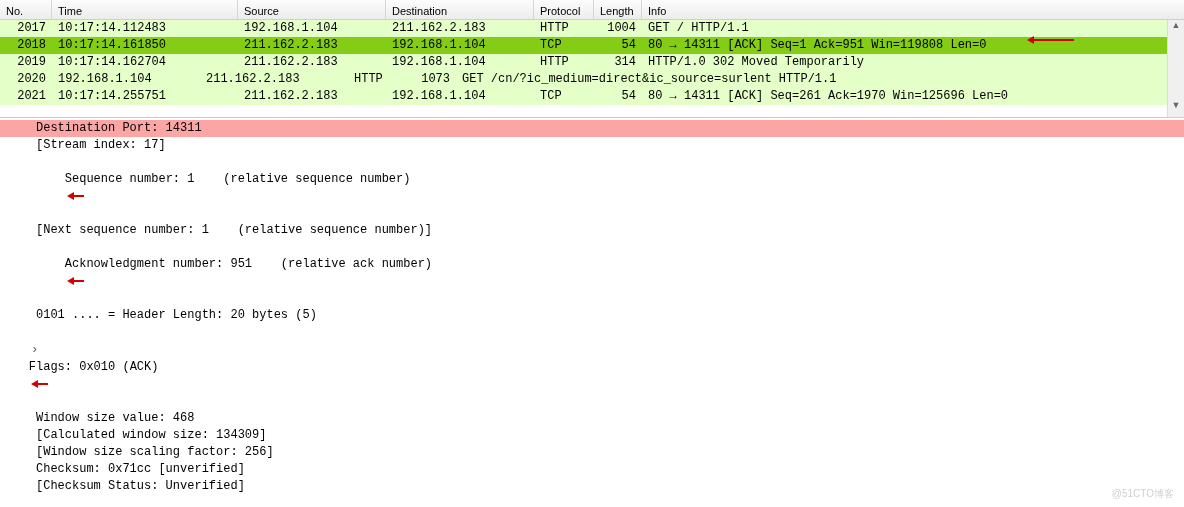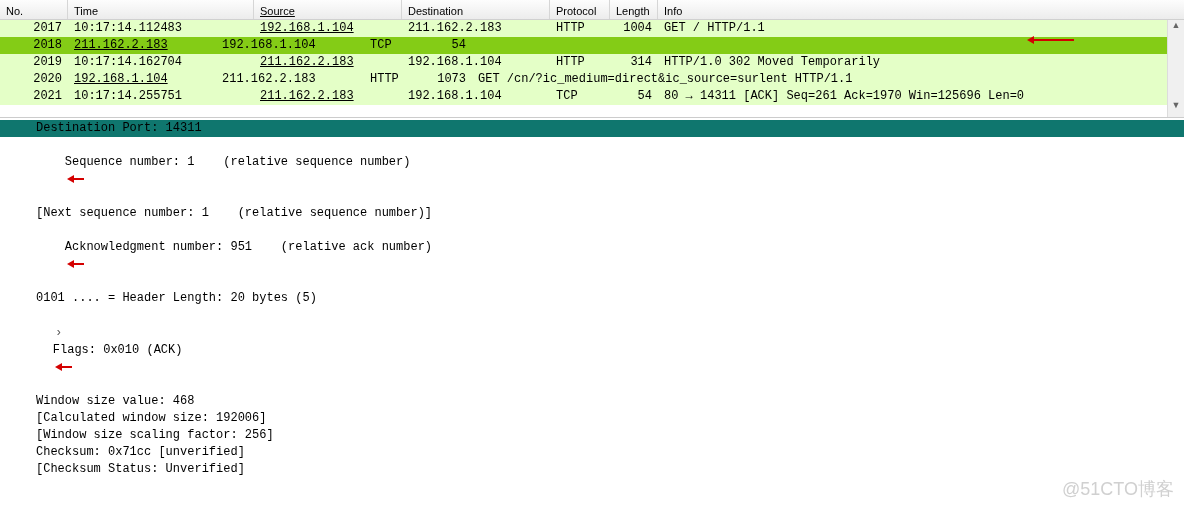--- a/index.html
+++ b/index.html
@@ -39,23 +39,23 @@
     height: 17px;
     font-family: Consolas, "Courier New", monospace;
     font-size: 12px;
     line-height: 17px;
     white-space: nowrap;
   }
   .pkt-row .cell {
     padding: 0 6px;
     overflow: hidden;
   }
-  .col-no   { width: 68px;  text-align: right; }
+  .col-no   { width: 52px;  text-align: right; }
   .col-time { width: 186px; }
-  .col-src  { width: 148px; text-decoration: underline; }
+  .col-src  { width: 148px; }
   .col-dst  { width: 148px; }
   .col-proto{ width: 60px;  }
   .col-len  { width: 48px;  text-align: right; }
   .col-info { flex: 1; }
   .row-http { background: #e4ffc7; }
   .row-sel  { background: #84cc16; }
   .row-ack  { background: #e4ffc7; align-items: flex-end; }
   .arrow-red {
     display:inline-block;
     width:45px; height:0;
@@ -91,41 +91,41 @@
   .pane-bottom {
     height: calc(507px - 118px);
     overflow: hidden;
     padding-top: 2px;
     font-family: Consolas, "Courier New", monospace;
     font-size: 12px;
     line-height: 17px;
     color:#000;
   }
   .tree-line {
-    padding-left: 24px;
+    padding-left: 0;
     white-space: pre;
   }
   .tree-line.l1 { padding-left: 36px; }
   .twist {
     display:inline-block;
     width:12px;
     text-align:center;
     color:#555;
     font-family: Arial, sans-serif;
   }
   .selected-field {
-    background:#0f766e;
+    background:#fca5a5;
     display:block;
     width:100%;
   }
   .watermark{
     position:absolute;
     right:10px; bottom:6px;
     color:#d0d0d0;
-    font-size:18px;
+    font-size:10px;
     font-family:"Microsoft YaHei",sans-serif;
   }
   .inline-arrow { margin-left:4px; vertical-align:middle; }
 </style>
 </head>
 <body>
 
 <div class="pane-top">
 
   <div class="pkt-header">
@@ -143,24 +143,26 @@
         <div class="cell col-no">2017</div>
         <div class="cell col-time">10:17:14.112483</div>
         <div class="cell col-src">192.168.1.104</div>
         <div class="cell col-dst">211.162.2.183</div>
         <div class="cell col-proto">HTTP</div>
         <div class="cell col-len">1004</div>
         <div class="cell col-info">GET / HTTP/1.1</div>
       </div>
       <div class="pkt-row row-sel">
         <div class="cell col-no">2018</div>
+        <div class="cell col-time">10:17:14.161850</div>
         <div class="cell col-src">211.162.2.183</div>
         <div class="cell col-dst">192.168.1.104</div>
         <div class="cell col-proto">TCP</div>
         <div class="cell col-len">54</div>
+        <div class="cell col-info">80 → 14311 [ACK] Seq=1 Ack=951 Win=119808 Len=0</div>
       </div>
       <div class="pkt-row row-http">
         <div class="cell col-no">2019</div>
         <div class="cell col-time">10:17:14.162704</div>
         <div class="cell col-src">211.162.2.183</div>
         <div class="cell col-dst">192.168.1.104</div>
         <div class="cell col-proto">HTTP</div>
         <div class="cell col-len">314</div>
         <div class="cell col-info">HTTP/1.0 302 Moved Temporarily</div>
       </div>
@@ -188,20 +190,21 @@
   <div class="scroll-v">
     <div class="up">▲</div>
     <div class="track"></div>
     <div class="down" style="position:absolute;bottom:0;left:0;right:0;">▼</div>
   </div>
 </div>
 
 <div class="pane-bottom">
 
   <span class="tree-line l1 selected-field">Destination Port: 14311</span>
+  <div class="tree-line l1">[Stream index: 17]</div>
 
   <div class="tree-line l1">
     <span>Sequence number: 1    (relative sequence number)</span>
     <span class="arrow-red left short inline-arrow"></span>
   </div>
 
   <div class="tree-line l1">[Next sequence number: 1    (relative sequence number)]</div>
 
   <div class="tree-line l1">
     <span>Acknowledgment number: 951    (relative ack number)</span>
@@ -210,20 +213,20 @@
 
   <div class="tree-line l1">0101 .... = Header Length: 20 bytes (5)</div>
 
   <div class="tree-line">
     <span class="twist">›</span>
     <span>Flags: 0x010 (ACK)</span>
     <span class="arrow-red left short inline-arrow"></span>
   </div>
 
   <div class="tree-line l1">Window size value: 468</div>
-  <div class="tree-line l1">[Calculated window size: 192006]</div>
+  <div class="tree-line l1">[Calculated window size: 134309]</div>
   <div class="tree-line l1">[Window size scaling factor: 256]</div>
   <div class="tree-line l1">Checksum: 0x71cc [unverified]</div>
   <div class="tree-line l1">[Checksum Status: Unverified]</div>
 
 </div>
 
 <div class="watermark">@51CTO博客</div>
 
 </body></html>

